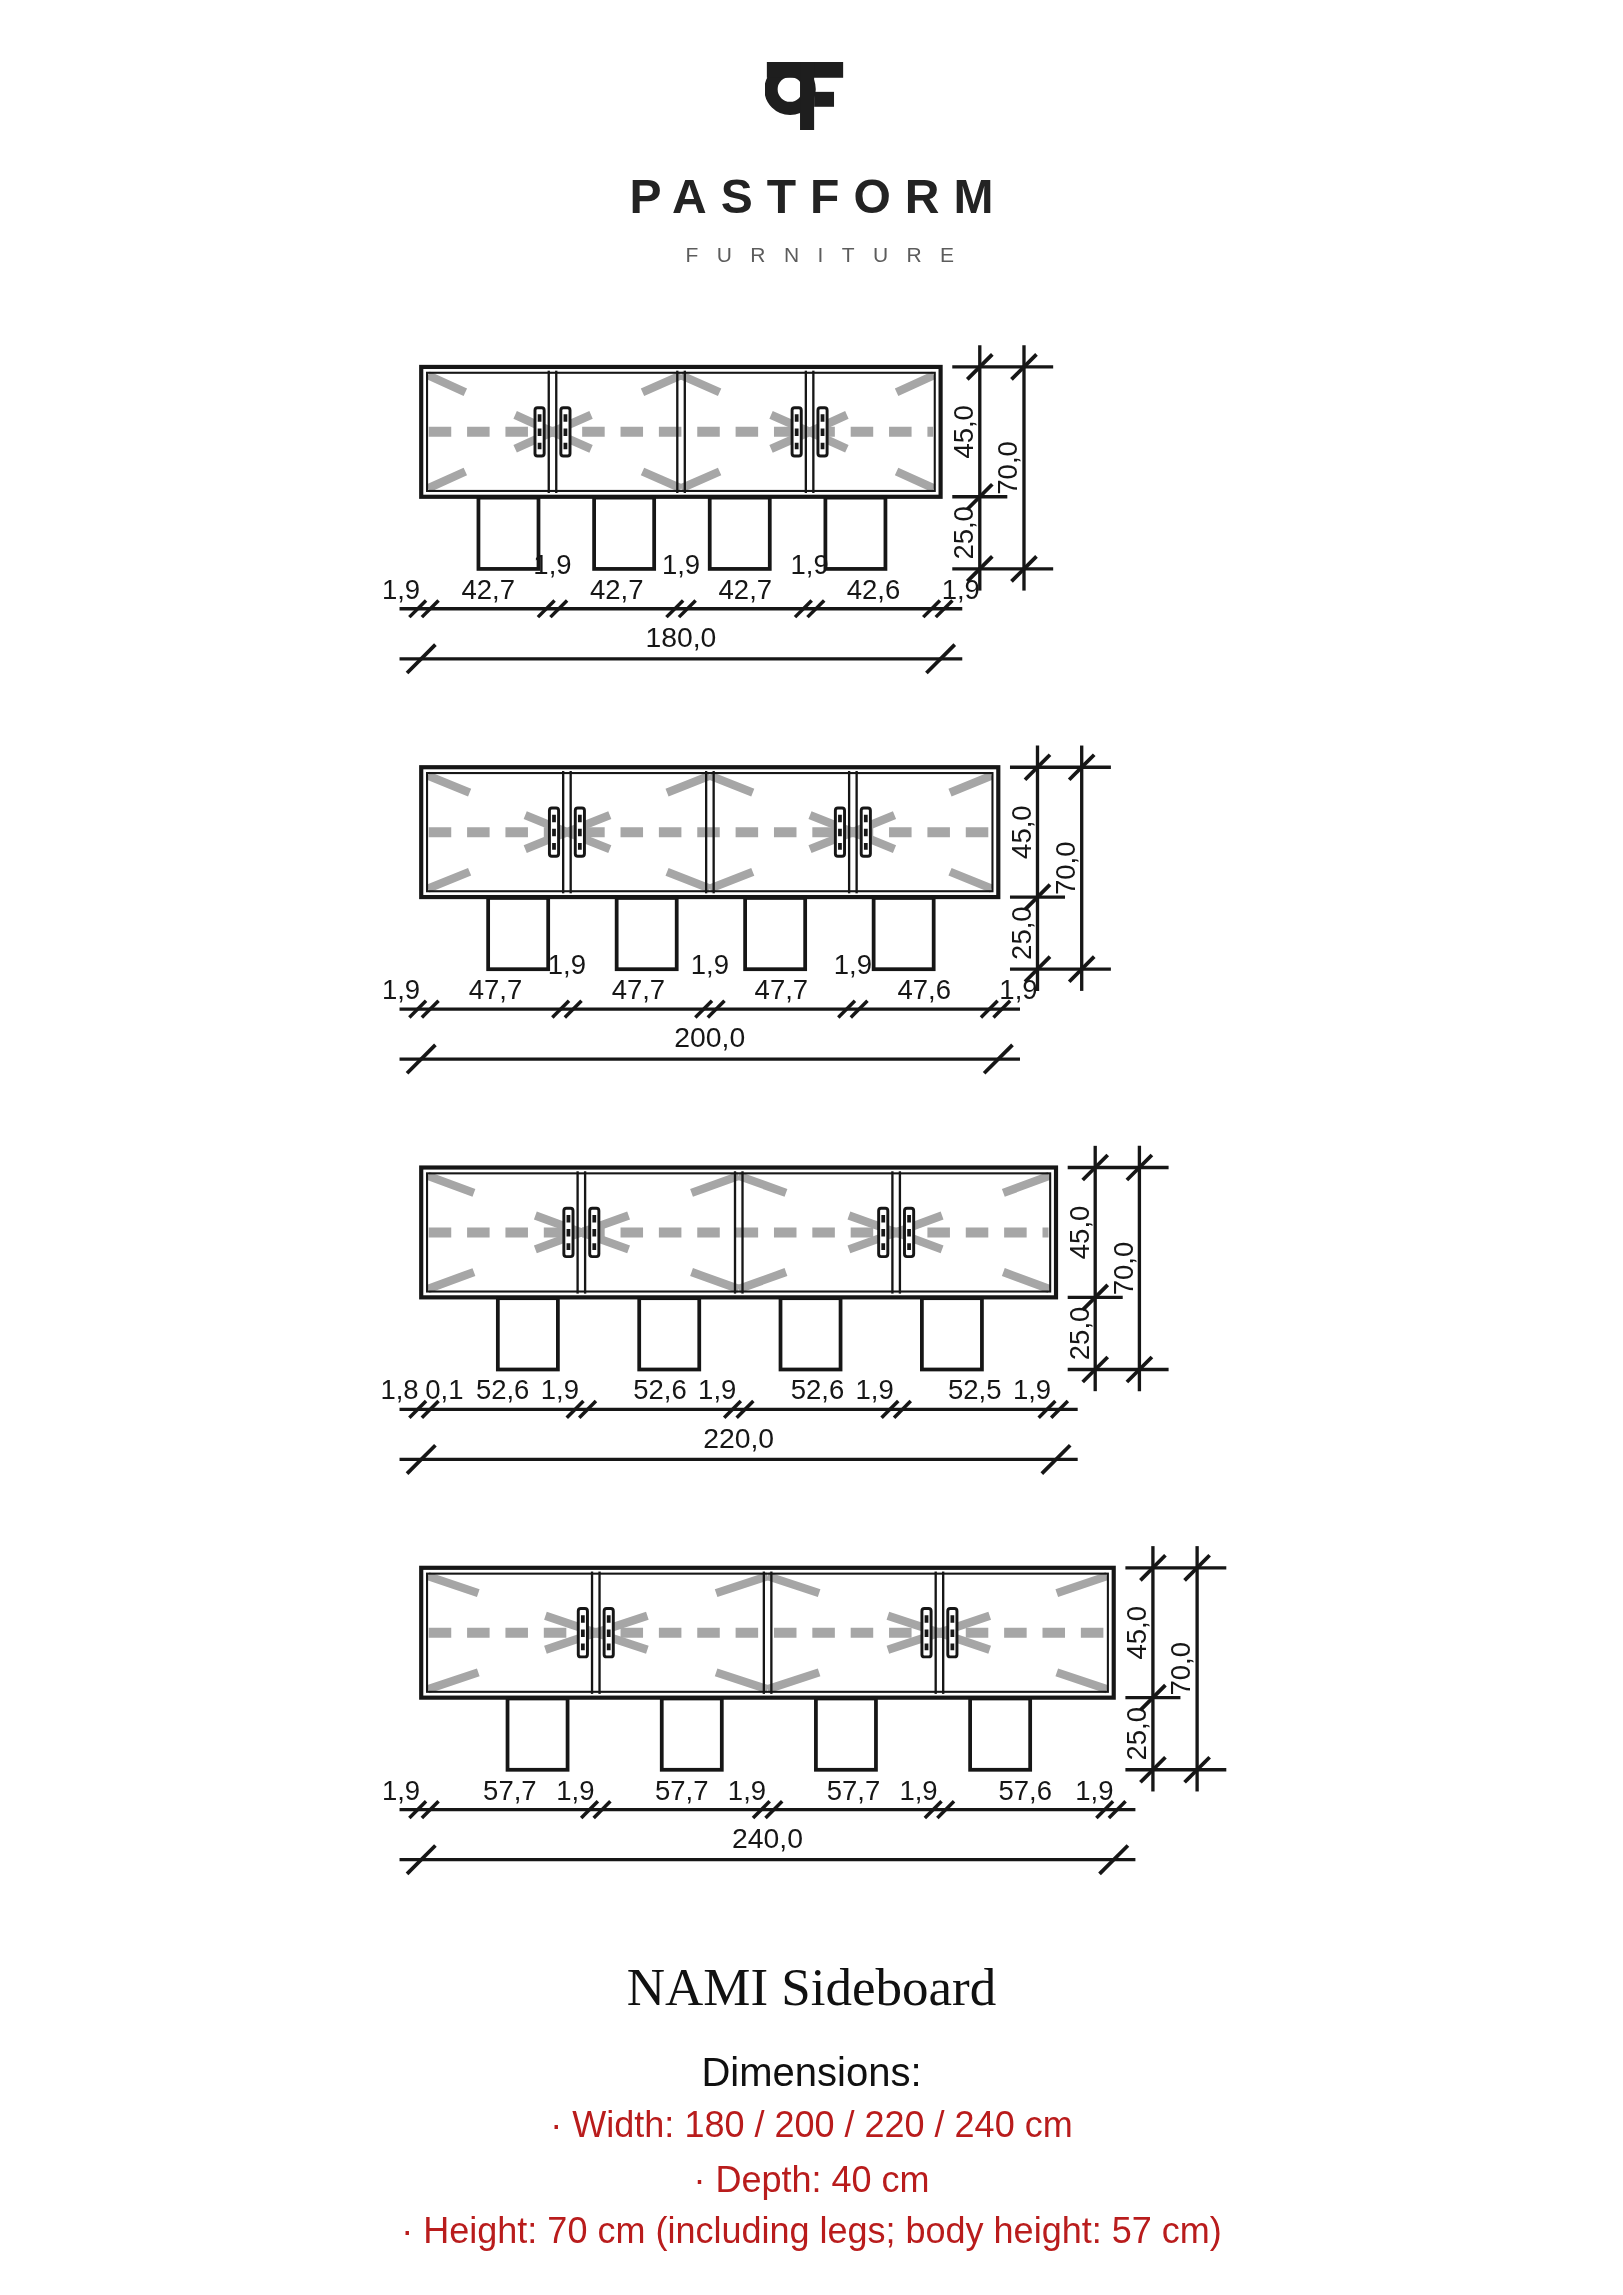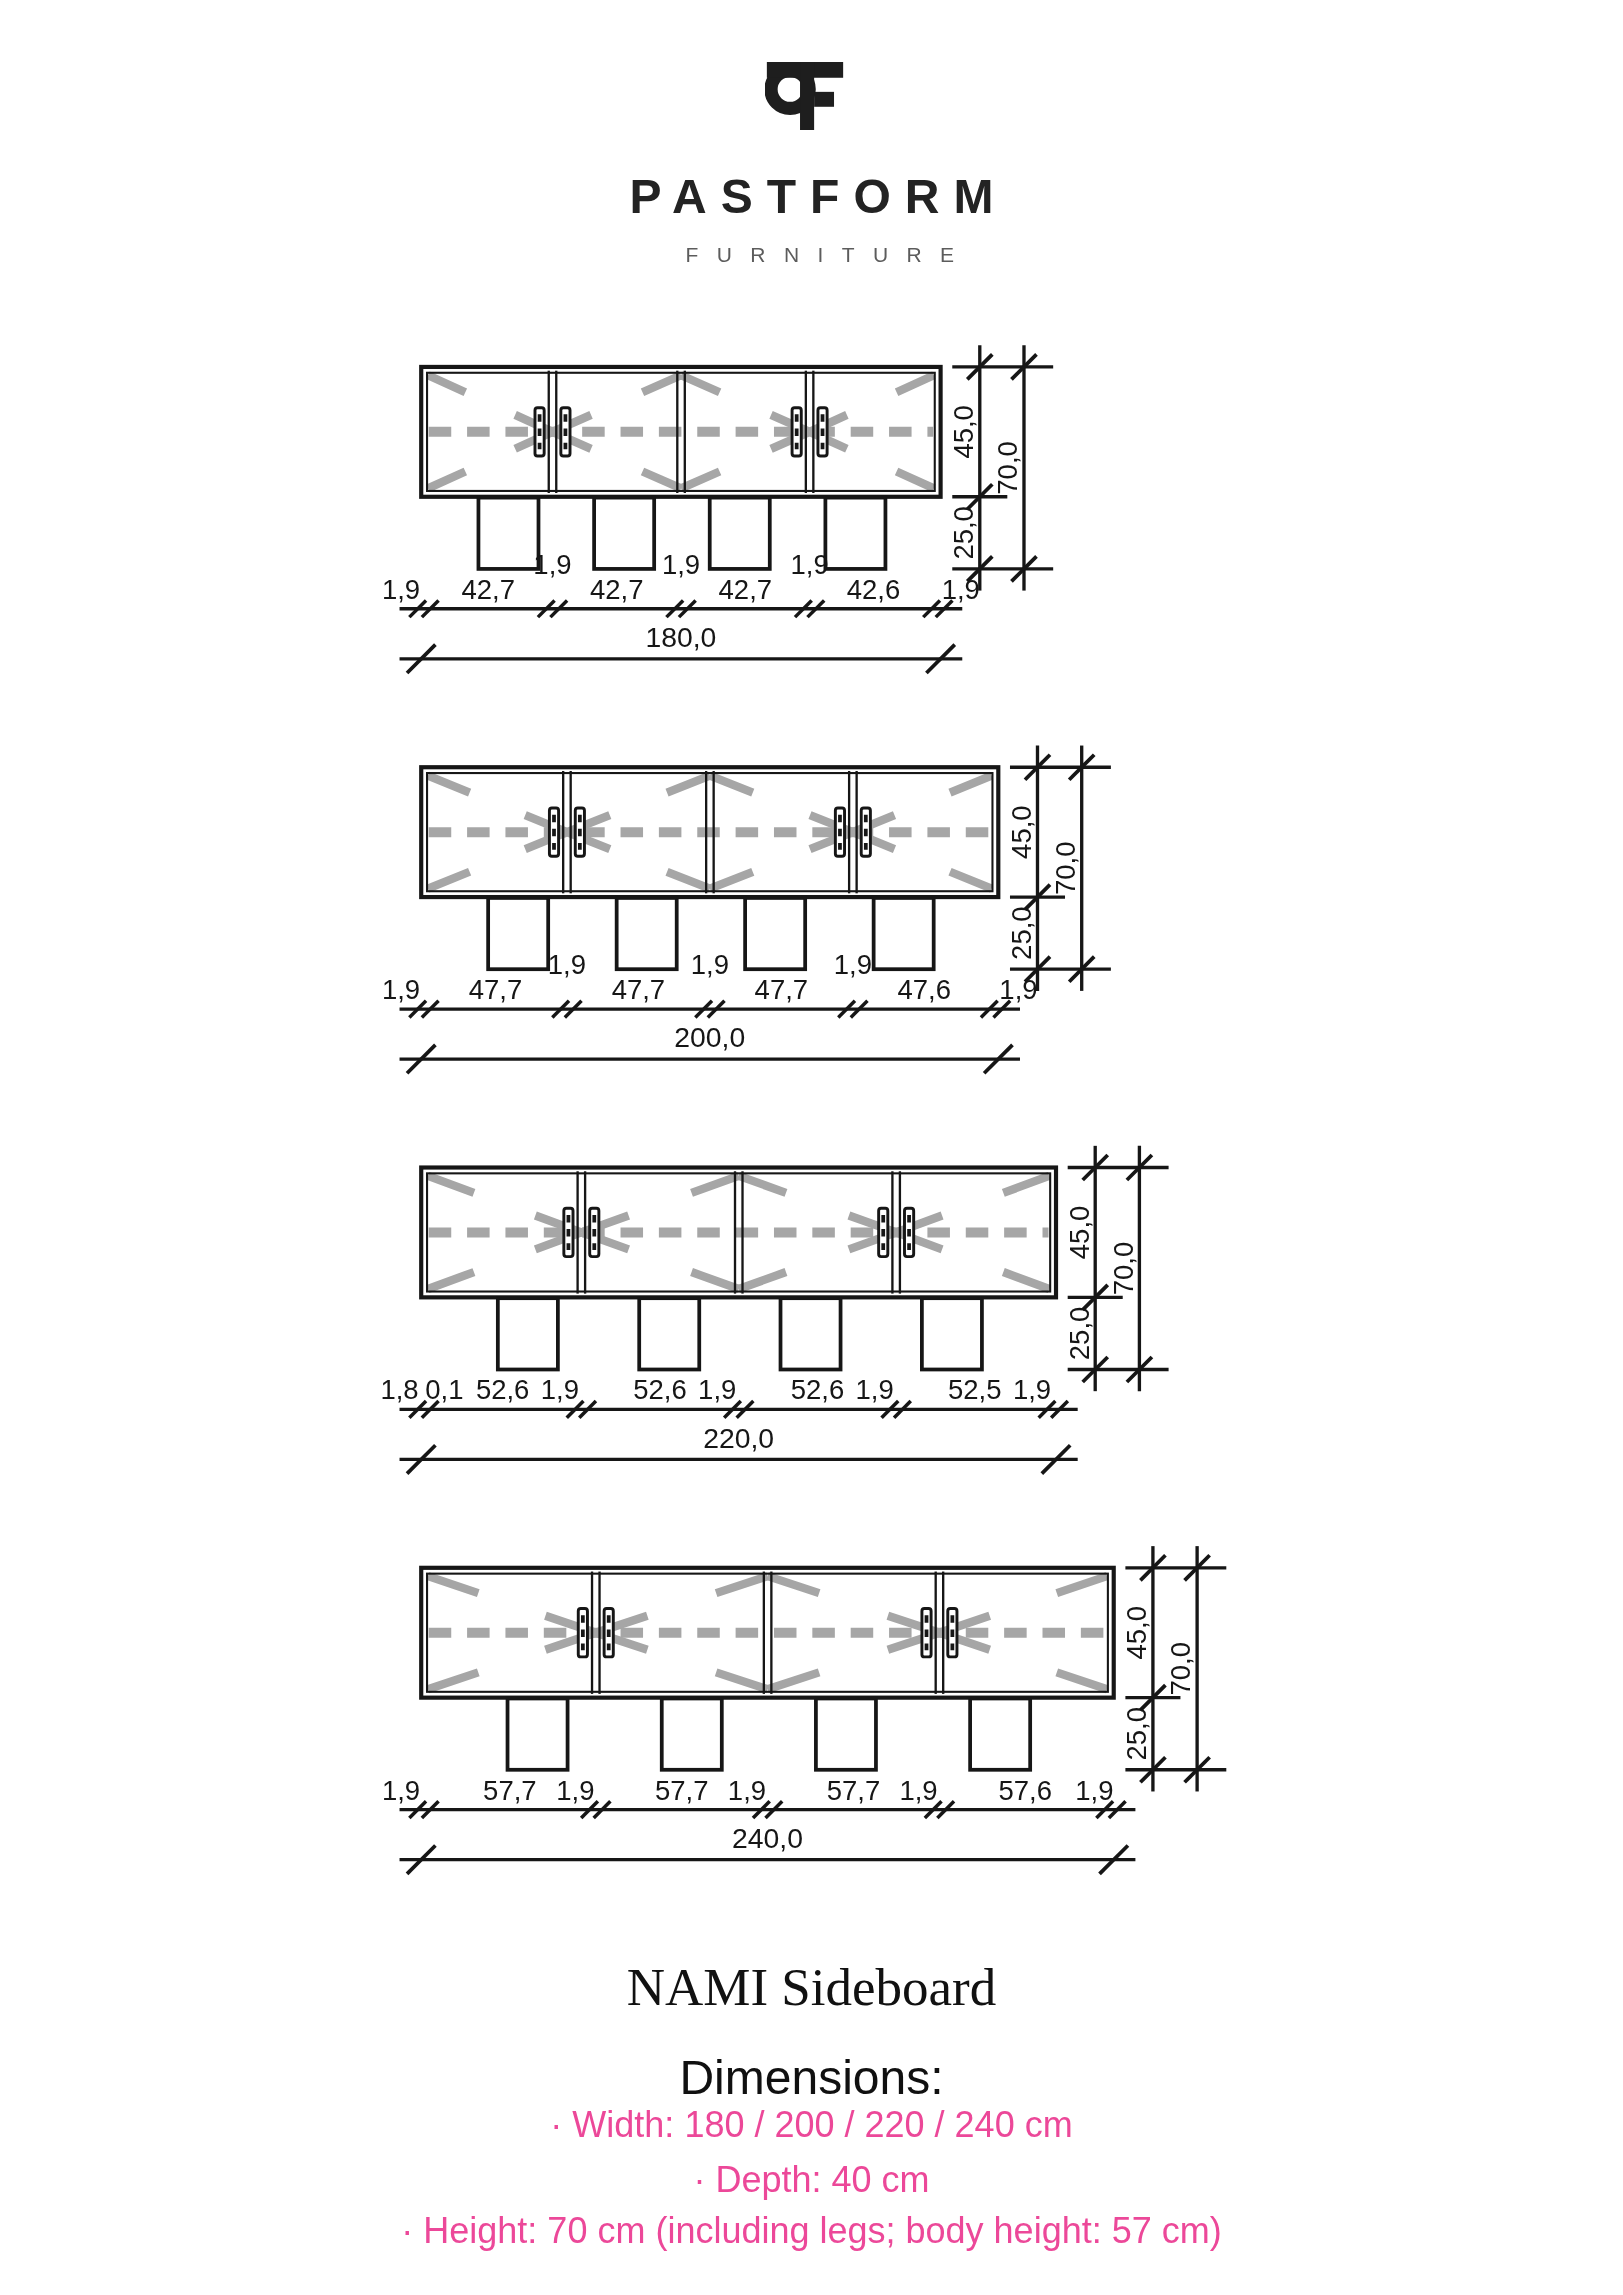--- a/index.html
+++ b/index.html
@@ -3,22 +3,22 @@
 <meta charset="utf-8">
 <style>
   html,body{margin:0;padding:0;background:#ffffff;}
   .page{position:relative;width:1623px;height:2295px;background:#fff;overflow:hidden;
         font-family:"Liberation Sans",sans-serif;color:#161616;}
   .abs{position:absolute;}
   .center{left:0;right:0;text-align:center;}
   .brand{top:169px;font-size:48px;font-weight:bold;letter-spacing:14px;padding-left:14px;color:#232323;}
   .brand-sub{top:243px;font-size:21px;font-weight:400;letter-spacing:18.4px;padding-left:35px;color:#5c5c5c;}
   .title{top:1957px;font-family:"Liberation Serif",serif;font-size:53px;font-weight:500;color:#111;}
-  .spec-head{top:2050px;font-size:48px;color:#101010;}
-  .spec-line{font-size:36px;color:#ec4899;}
+  .spec-head{top:2050px;font-size:40px;color:#101010;}
+  .spec-line{font-size:36px;color:#b91c1c;}
   #spec-0{top:2104px;}
   #spec-1{top:2159px;}
   #spec-2{top:2210px;}
   svg text{font-family:"Liberation Sans",sans-serif;}
 </style>
 </head>
 <body>
 
 <div class="page">
 

